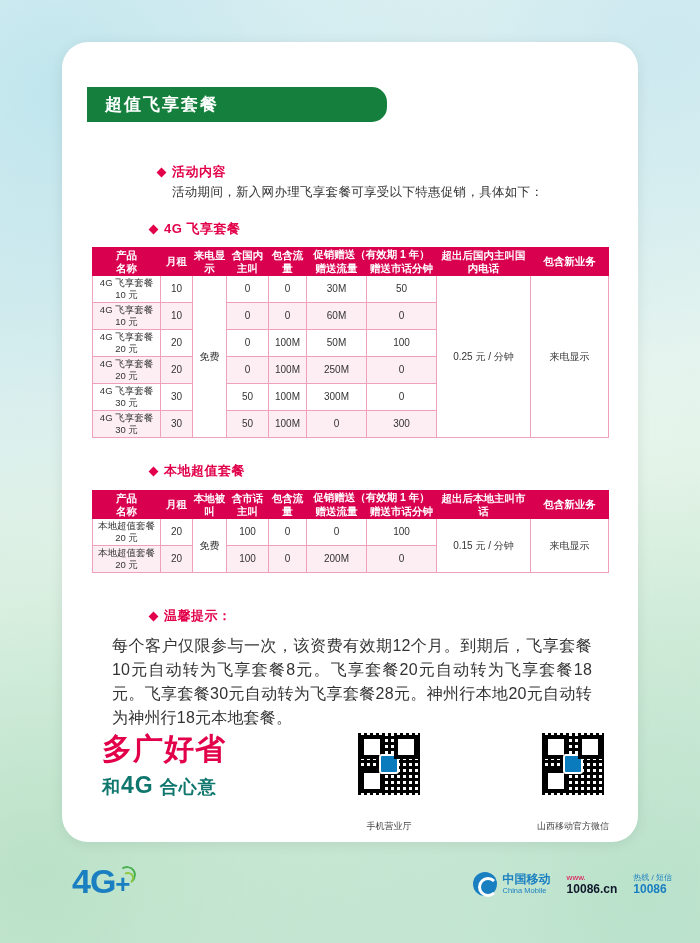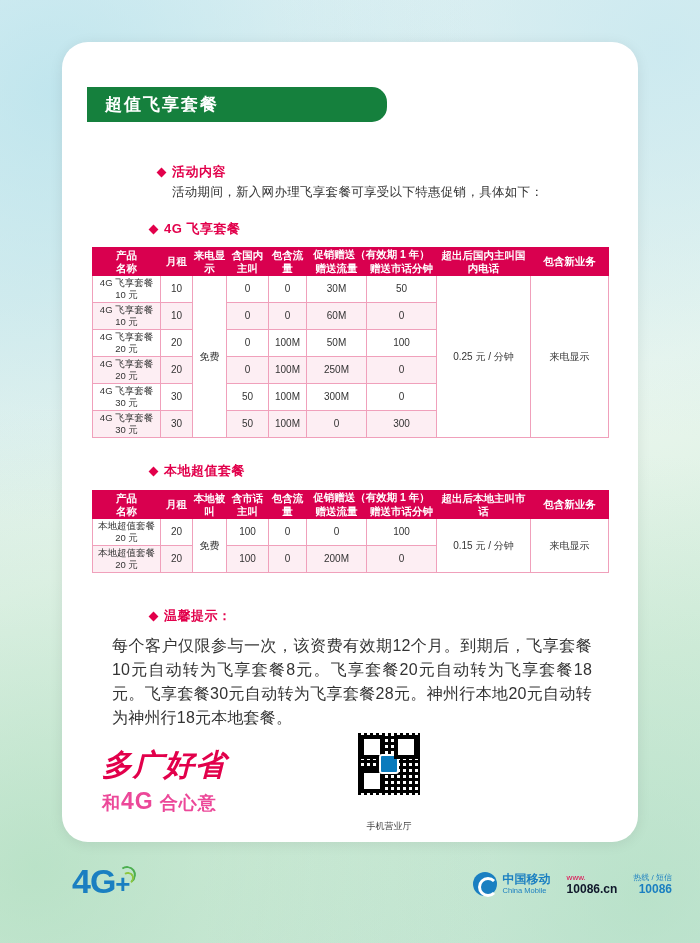--- a/index.html
+++ b/index.html
@@ -133,25 +133,23 @@
     left: 100px;
     top: 735px;
     width: 150px;
   }
   .slogan-main {
     color: #e2004b;
     font-size: 30px;
     font-weight: bold;
     letter-spacing: 1px;
     line-height: 34px;
-    font-style: italic;
-    margin-top: 16px;
   }
   .slogan-sub {
-    color: #ec4899;
+    color: #0f766e;
     font-size: 18px;
     font-weight: bold;
     margin-top: 6px;
     letter-spacing: 1px;
   }
   .slogan-sub .big4g {
     font-size: 23px;
   }
   .qr-group {
     position: absolute;
@@ -265,21 +263,21 @@
     position: absolute;
     top: 5px; left: 5px;
     width: 14px; height: 14px;
     border-radius: 50%;
     border: 3px solid #fff;
     border-right-color: transparent;
   }
   .cm-text .cn { font-size: 12px; color: #1a7fc1; font-weight: bold; display: block; line-height: 13px;}
   .cm-text .en { font-size: 7.5px; color: #1a7fc1; display: block; line-height: 10px;}
   .hot {
-    text-align: right;
+    text-align: left;
   }
   .hot .top { font-size: 8px; color: #1a7fc1; line-height: 10px; }
   .hot .num { font-size: 12px; color: #1a7fc1; font-weight: bold; line-height: 13px; }
   .svc .top { font-size: 8px; color: #e2004b; line-height: 10px;}
   .svc .num { font-size: 12px; color: #0f172a; font-weight: bold; line-height: 13px;}
 </style>
 </head>
 <body>
 
 <div class="bg-wash"></div>
@@ -463,20 +461,27 @@
     </div>
   </div>
 
   <div class="qr-group" style="left:295px; top:690px;">
     <div class="qr">
         <span class="bl"></span>
         <span class="ctr"></span>
       </div>
     <div class="qr-cap">手机营业厅</div>
   </div>
+  <div class="qr-group" style="left:475px; top:690px;">
+    <div class="qr">
+        <span class="bl"></span>
+        <span class="ctr"></span>
+      </div>
+    <div class="qr-cap">山西移动官方微信</div>
+  </div>
 
 </div>
 
 <div class="logo4g">
   <span>4G</span><span class="plus">+</span>
 </div>
 <div class="arc"></div>
 <div class="arc2"></div>
 
 <div class="footer-right">

